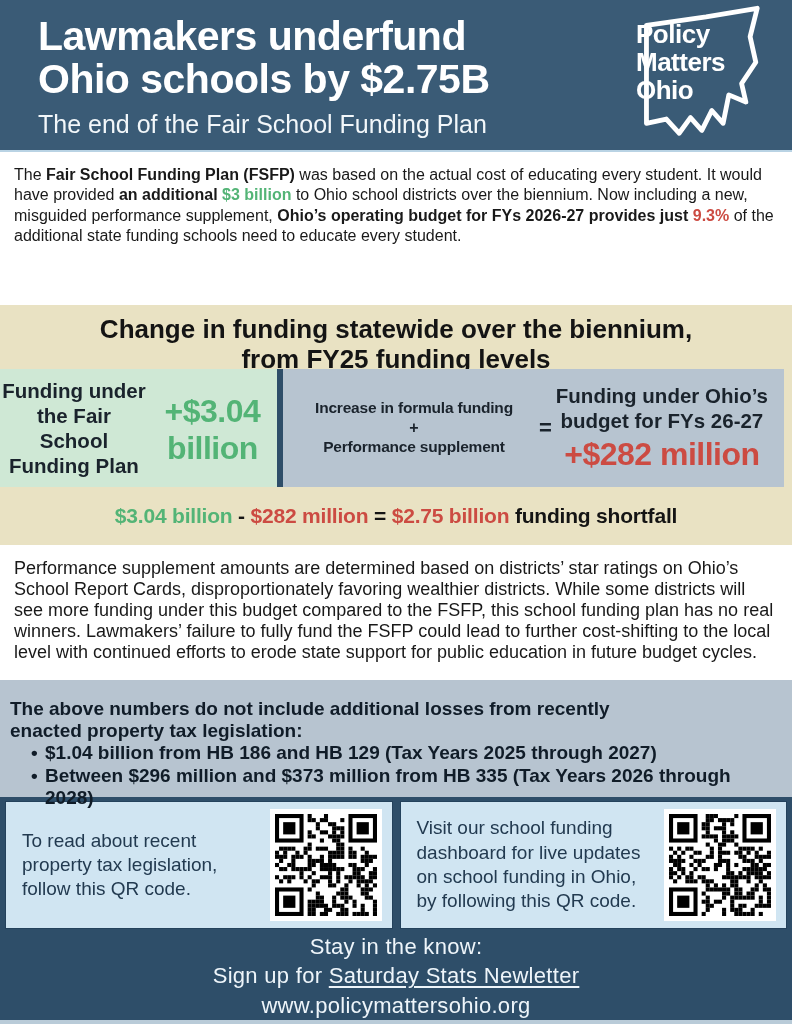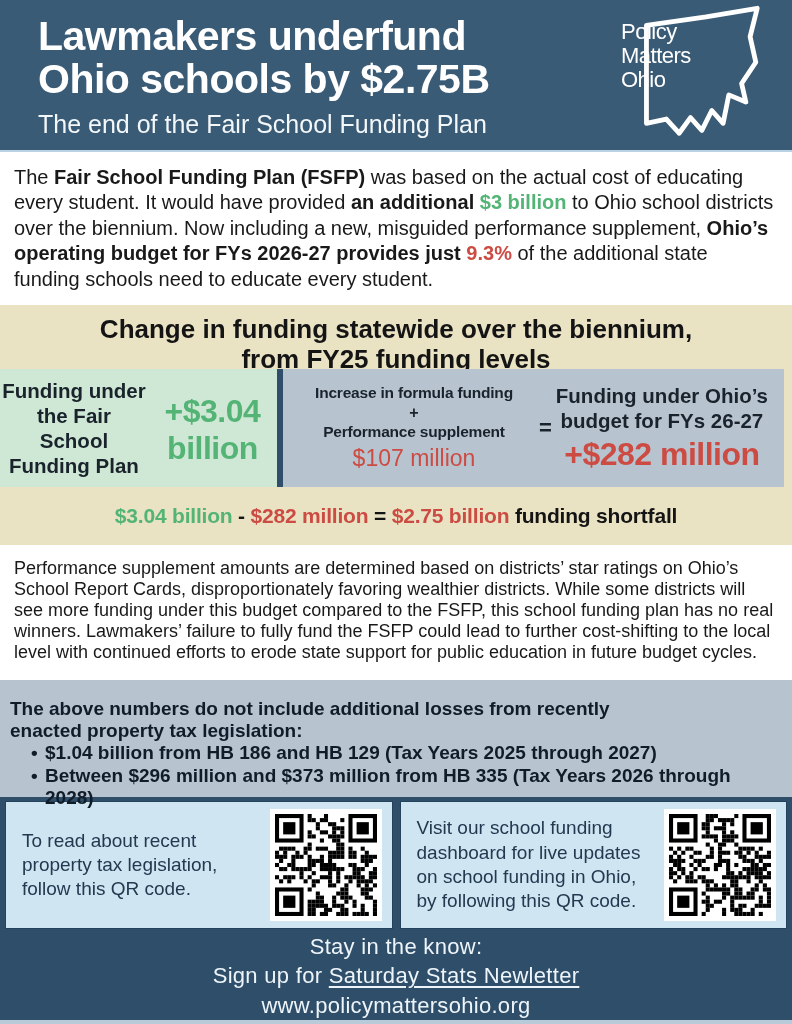--- a/index.html
+++ b/index.html
@@ -31,30 +31,30 @@
   }
   .subhead {
     font-size: 25px;
     margin-top: 8px;
     color: #f2f7fa;
     font-weight: 400;
   }
   .logo { position: absolute; top: 4px; right: 8px; width: 170px; height: 142px; }
   .logo svg { position: absolute; inset: 0; width: 100%; height: 100%; }
   .logo-text {
-    position: absolute; left: 7px; top: 16px;
-    font-size: 22px; font-weight: normal; line-height: 1.08;
+    position: absolute; left: 22px; top: 16px;
+    font-size: 26px; font-weight: bold; line-height: 1.08;
     letter-spacing: -0.5px; white-space: pre-line;
   }
 
   
   .intro {
     height: 153px;
     padding: 13px 14px 0;
-    font-size: 20px;
+    font-size: 16px;
     line-height: 1.27;
     flex: 0 0 auto;
   }
   .b { font-weight: bold; }
   .green-text { color: #53b476; }
   .red-text { color: #cc4b42; }
 
   
   .funding { background: #e9e2c3; height: 240px; flex: 0 0 auto; }
   .funding-title {
@@ -190,21 +190,20 @@
         <div class="panel-label">Funding under the Fair
 School Funding Plan</div>
         <div class="panel-value green-text">+$3.04 billion</div>
       </div>
       <div class="divider"></div>
       <div class="gray-panel">
         <div class="mid-block">
           <div class="mid-line">Increase in formula funding</div>
           <div class="mid-plus">+</div>
           <div class="mid-line">Performance supplement</div>
-          <div class="mid-value red-text">$107 million</div>
         </div>
         <div class="equals">=</div>
         <div class="right-block">
           <div class="panel-label">Funding under Ohio’s
 budget for FYs 26-27</div>
           <div class="panel-value red-text">+$282 million</div>
         </div>
       </div>
     </div>
 

